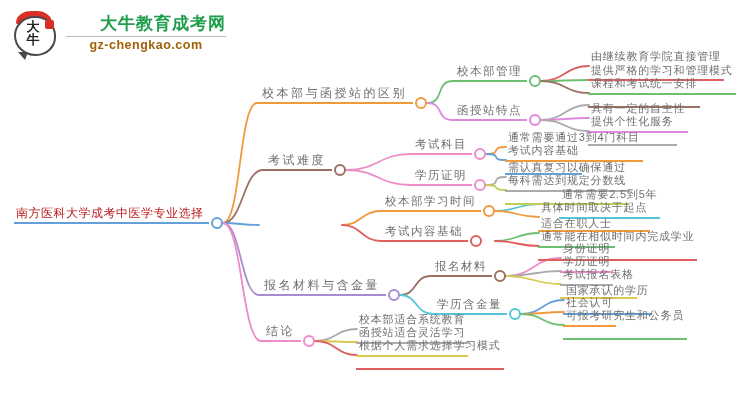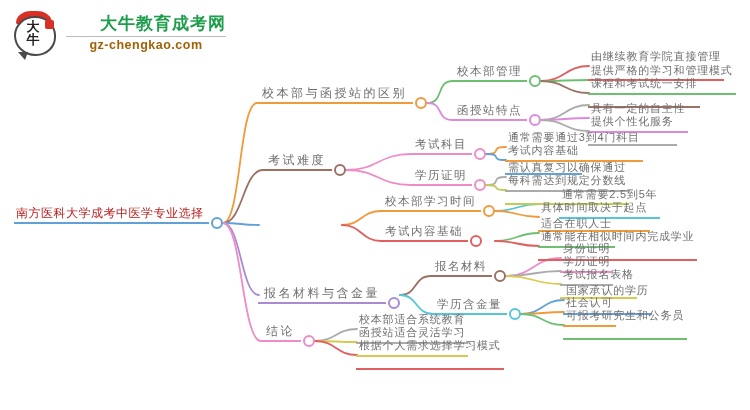--- a/index.html
+++ b/index.html
@@ -160,21 +160,21 @@
     <span>考试内容基础</span>
     <span class="dot"></span>
   </div>
   <div class="node leaf" style="left: 538px; top: 217px; --c: #6FBF73;">
     <span>适合在职人士</span>
   </div>
   <div class="node leaf" style="left: 538px; top: 230px; --c: #E06060;">
     <span>通常能在相似时间内完成学业</span>
   </div>
 
-  <div class="node lv1" style="left: 258px; top: 278px; margin-top: 8px; --c: #A98BD3;">
+  <div class="node lv1" style="left: 258px; top: 278px; --c: #A98BD3;">
     <span>报名材料与含金量</span>
     <span class="dot"></span>
   </div>
   <div class="node lv2" style="left: 430px; top: 259px; --c: #9C7063;">
     <span>报名材料</span>
     <span class="dot"></span>
   </div>
   <div class="node leaf" style="left: 560px; top: 242px; --c: #EE8CC8;">
     <span>身份证明</span>
   </div>

